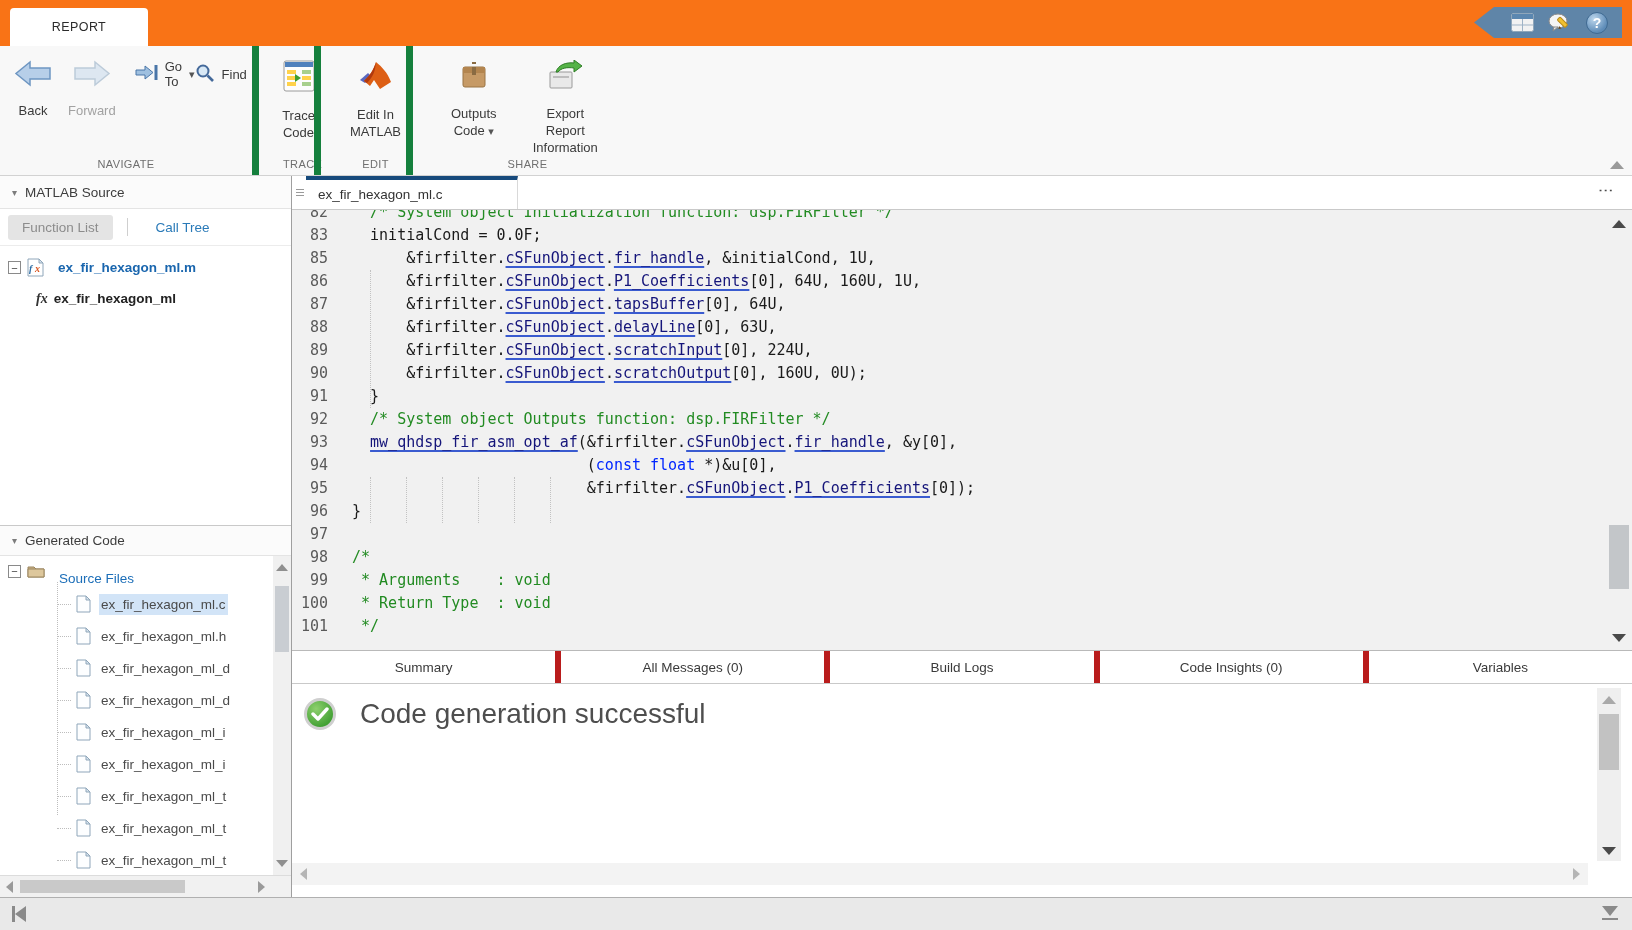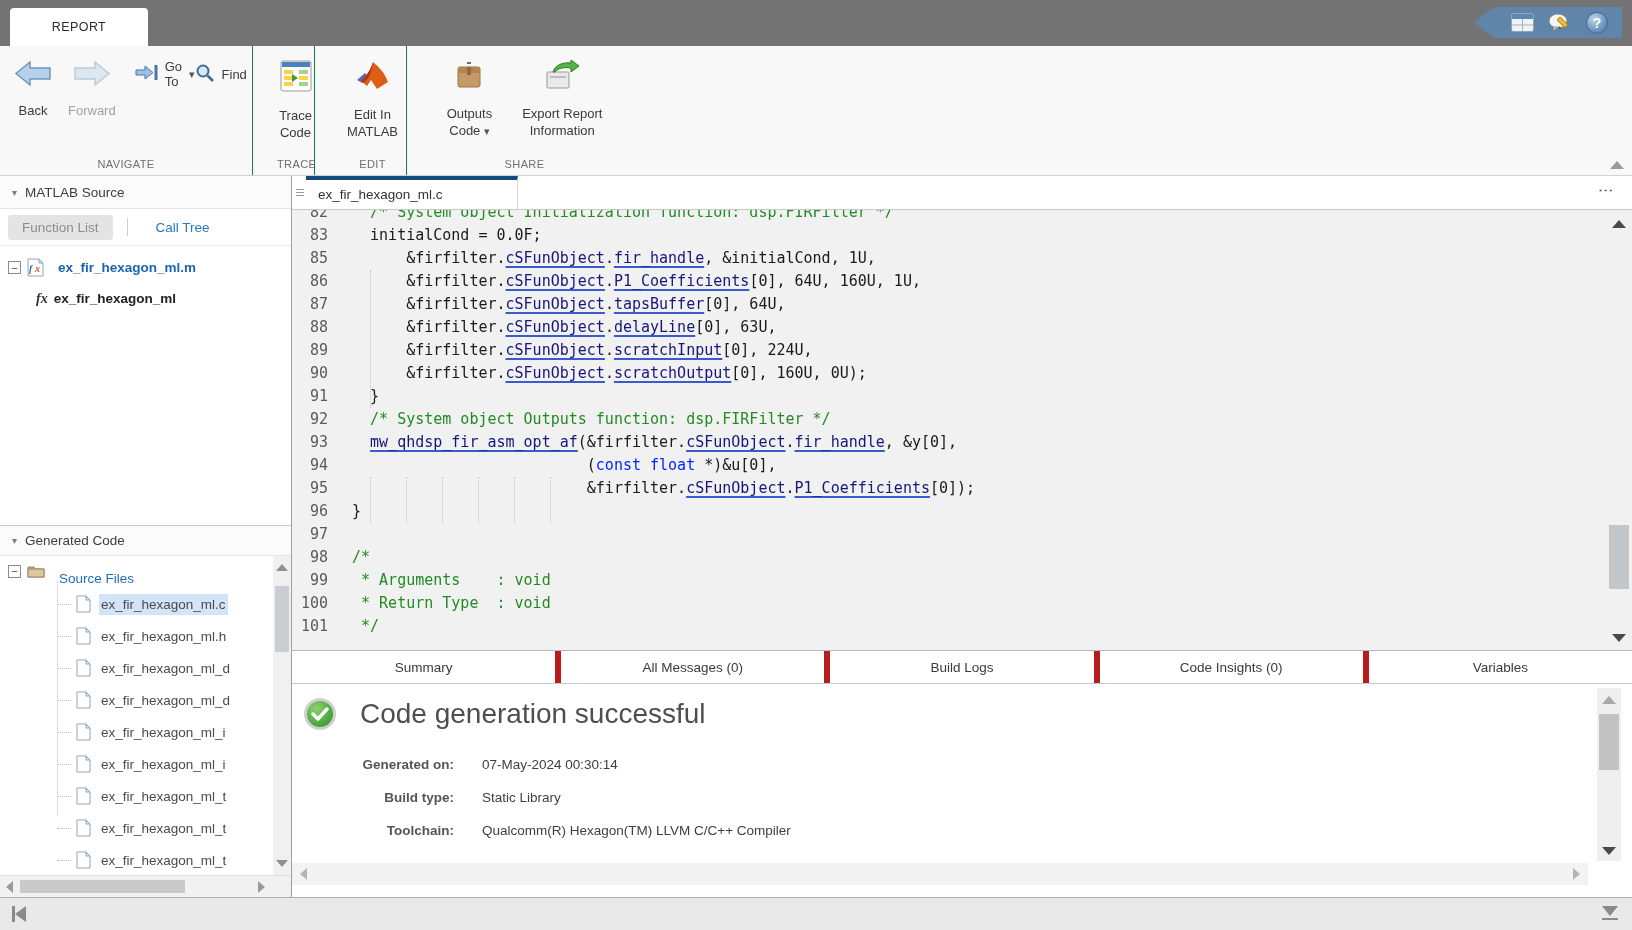--- a/index.html
+++ b/index.html
@@ -1,31 +1,31 @@
 <!DOCTYPE html>
 <html><head>
 <meta charset="utf-8">
 <style>
   * { box-sizing: border-box; margin: 0; padding: 0; }
   html,body { width:1632px; height:930px; overflow:hidden; font-family:"Liberation Sans",sans-serif; background:#fff; }
 
   
-  .titlebar { position:relative; height:46px; background:#737373; }
+  .titlebar { position:relative; height:46px; background:#f97316; }
   .report-tab { position:absolute; left:10px; top:8px; width:138px; height:38px; background:#fff; border-radius:4px 4px 0 0;
     display:flex; align-items:center; justify-content:center; font-size:12.5px; color:#2b2b2b; letter-spacing:.4px; }
   .quick-plate { position:absolute; right:10px; top:7px; width:148px; height:31px; background:#5f85a8;
     clip-path:polygon(0 50%, 20px 0, 100% 0, 100% 100%, 20px 100%); display:flex; align-items:center; justify-content:flex-end; gap:14px; padding-right:14px; }
   .qicon { width:24px; height:22px; display:flex; align-items:center; justify-content:center; }
   .help-circ { width:22px; height:22px; border-radius:50%; background:radial-gradient(circle at 35% 30%, #bcd6ec, #5e8cb8 70%);
     border:1px solid #3f6a92; color:#fff; font-weight:bold; font-size:14px; display:flex; align-items:center; justify-content:center; }
 
   
   .toolbar { position:relative; height:130px; background:#f8f8f8; border-bottom:1px solid #d2d2d2; display:flex; }
   .tgroup { display:flex; flex-direction:column; padding-top:10px; }
-  .tgroup + .tgroup { border-left:1px solid #15803d;padding-left:24px; }
+  .tgroup + .tgroup { border-left:7px solid #15803d;padding-left:24px; }
   .tgroup-items { flex:1; display:flex; align-items:flex-start; padding:0 6px; }
   .tgroup-caption { text-align:center; font-size:11px; color:#6f6f6f; padding-bottom:5px; letter-spacing:.4px; }
   .big-btn { display:flex; flex-direction:column; align-items:center; padding:4px 8px 0; cursor:default; }
   .big-btn .blabel { font-size:13px; color:#3a3a3a; line-height:17px; text-align:center; margin-top:11px; }
   .big-btn.disabled .blabel { color:#a2a2a2; }
   .mini-col { display:flex; flex-direction:row; justify-content:center; margin-left:10px; margin-top:2px; }
   .mini-row { display:flex; align-items:center; height:32px; gap:7px; font-size:13px; color:#3a3a3a; }
   .caret { font-size:11px; color:#555; }
   .collapse-ribbon { position:absolute; right:8px; bottom:6px; width:0; height:0;
     border-left:7px solid transparent; border-right:7px solid transparent; border-bottom:8px solid #9a9a9a; }
@@ -538,34 +538,20 @@
 
     <div class="summary">
       <div class="sum-head">
         <span class="check-ic">
           <svg width="18" height="14" viewBox="0 0 18 14">
               <path d="M2 7 L7 12 L16 2" fill="none" stroke="#fff" stroke-width="3.4" stroke-linecap="round" stroke-linejoin="round"></path>
             </svg>
         </span>
         <span class="sum-title">Code generation successful</span>
       </div>
-      <div class="meta">
-          <div class="meta-row">
-            <span class="meta-label">Generated on:</span>
-            <span class="meta-value">07-May-2024 00:30:14</span>
-          </div>
-          <div class="meta-row">
-            <span class="meta-label">Build type:</span>
-            <span class="meta-value">Static Library</span>
-          </div>
-          <div class="meta-row">
-            <span class="meta-label">Toolchain:</span>
-            <span class="meta-value">Qualcomm(R) Hexagon(TM) LLVM C/C++ Compiler</span>
-          </div>
-        </div>
       <div class="sum-hsb">
         <span class="left"></span>
         <span class="right"></span>
       </div>
       <div class="sum-vsb">
         <span class="up"></span>
         <span class="thumb"></span>
         <span class="down"></span>
       </div>
     </div>

